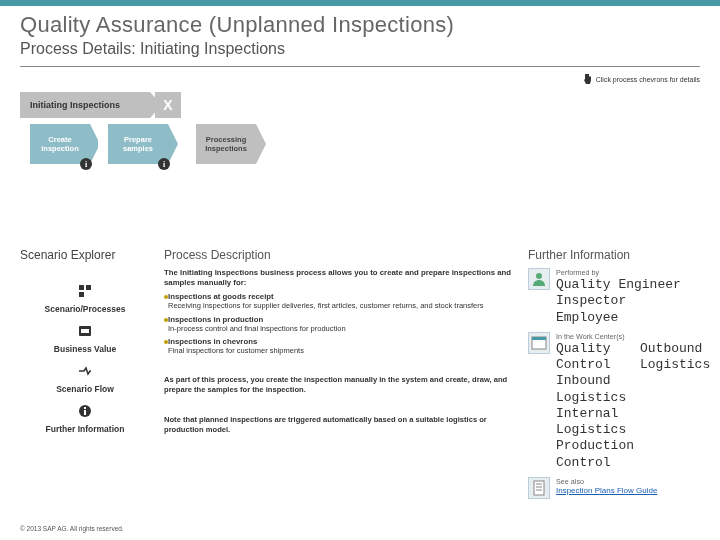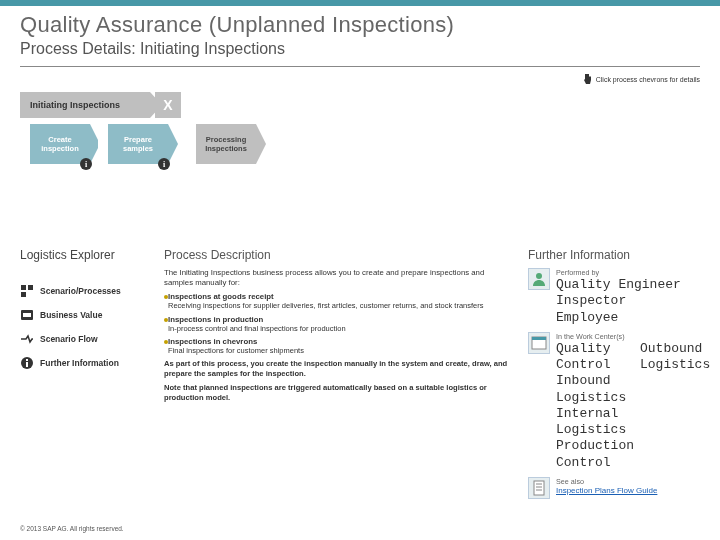--- a/index.html
+++ b/index.html
@@ -23,30 +23,30 @@
   .chev.grey::after { border-left-color:#bfbfbf; }
   .c1 { left: 30px; }
   .c2 { left: 108px; }
   .c3 { left: 196px; }
   .i-badge { position: absolute; top: 70px; width: 12px; height: 12px; border-radius: 50%; background: #333; color: #fff; font-size: 8px; font-weight: bold; display: flex; align-items: center; justify-content: center; font-family: Georgia, serif; }
   .ib1 { left: 80px; } .ib2 { left: 158px; }
   .lower { display: flex; padding: 50px 20px 0 20px; gap: 14px; }
   .left-col { width: 130px; flex: none; }
   .se-title { font-size: 12px; color: #444; line-height: 1.2; }
   .nav-list { margin-top: 22px; display: flex; flex-direction: column; gap: 10px; }
-  .nav-item { display: flex; align-items: center; gap: 6px; font-size: 8.5px; font-weight: bold; color: #333; cursor: pointer; }
+  .nav-item { display: flex; align-items: center; gap: 6px; font-size: 8.5px; font-weight: bold; color: #333; cursor: pointer; flex-direction: column; }
   .nav-icon { width: 14px; height: 14px; display: flex; align-items: center; justify-content: center; flex: none; }
   .mid-col { width: 350px; flex: none; font-size: 8px; color: #333; }
   .pd-title { font-size: 12px; color: #555; margin-bottom: 6px; }
-  .pd-intro { font-weight: normal; font-size: 7.8px; margin-bottom: 4px; line-height: 1.3; }
+  .pd-intro { font-weight: bold; font-size: 7.8px; margin-bottom: 4px; line-height: 1.3; }
   .bullet-block { display: flex; margin-bottom: 4px; }
   .dot { width: 4px; height: 4px; border-radius: 50%; background: #c4a000; margin-top: 3px; flex: none; }
   .bb-title { font-weight: bold; font-size: 7.8px; }
   .bb-text { font-size: 7.5px; line-height: 1.25; }
-  .para { font-size: 7.6px; font-weight: bold; line-height: 1.3; margin-top: 4px; }
+  .para { font-size: 7.6px; font-weight: bold; line-height: 1.3; margin-top: 20px; }
   .right-col { flex: 1; font-size: 8px; }
   .fi-title { font-size: 12px; color: #555; margin-bottom: 6px; }
   .fi-group { display: flex; gap: 6px; margin-bottom: 6px; align-items: flex-start; }
   .fi-icon { width: 22px; height: 22px; background: #e6eef0; border: 1px solid #bcd; display: flex; align-items: center; justify-content: center; flex: none; font-size: 12px; }
   .fi-label { font-size: 7.2px; color: #666; }
   .fi-vals { font-size: 13px; color: #333; line-height: 1.25; font-family: Liberation Mono, monospace; }
   .link { color: #1a5fb4; text-decoration: underline; cursor: pointer; }
   .copyright { position: absolute; bottom: 8px; left: 20px; font-size: 6.5px; color: #555; }
   .cols2 { display:flex; gap:6px; }
 </style>
@@ -87,21 +87,21 @@
   <div class="chev grey c3">
       <span>Processing Inspections</span>
     </div>
 
   <div class="i-badge ib1">i</div>
   <div class="i-badge ib2">i</div>
 </div>
 
 <div class="lower">
   <div class="left-col">
-    <div class="se-title">Logistics Explorer</div>
+    <div class="se-title">Scenario Explorer</div>
     <div class="nav-list">
       <div class="nav-item">
         <span class="nav-icon">
             <svg width="14" height="14" viewBox="0 0 14 14">
               <rect x="1" y="1" width="5" height="5" fill="#333"></rect>
               <rect x="8" y="1" width="5" height="5" fill="#333"></rect>
               <rect x="1" y="8" width="5" height="5" fill="#333"></rect>
             </svg>
           </span>
         <span>Scenario/Processes</span>

